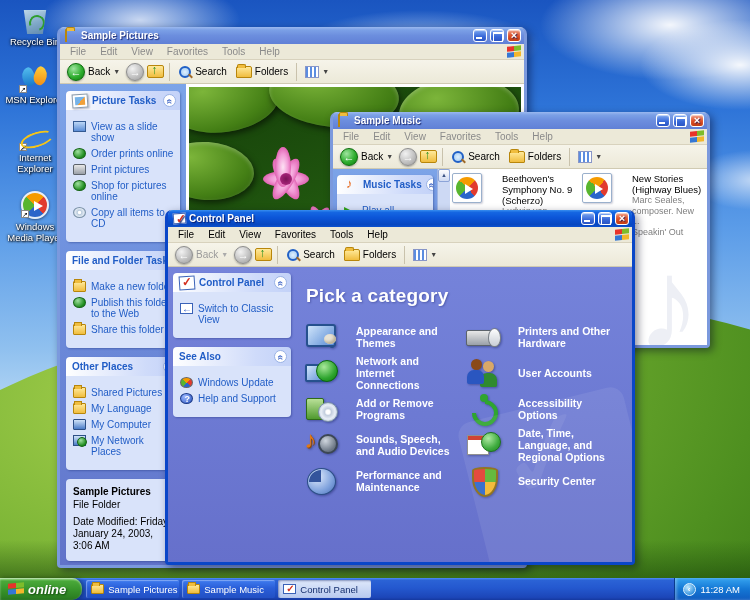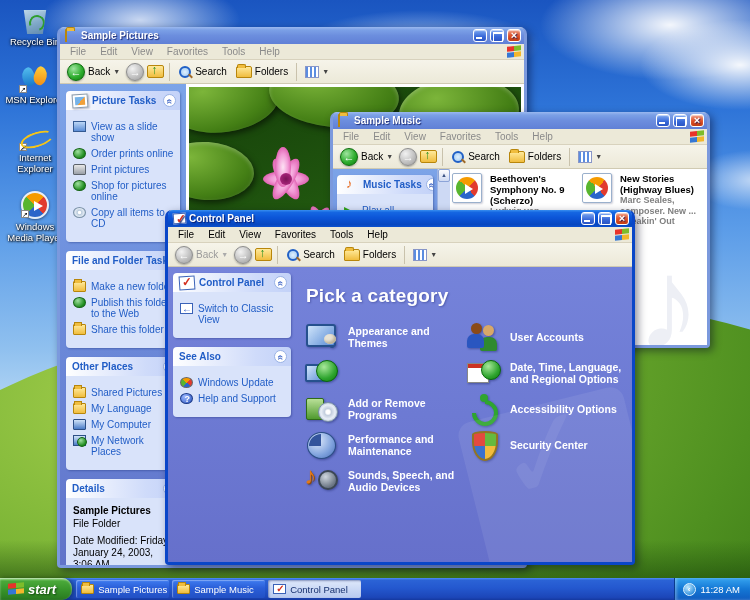--- a/index.html
+++ b/index.html
@@ -162,41 +162,41 @@
   .fl-center { position:absolute; width:12px; height:12px; border-radius:50%; background:radial-gradient(circle,#7a1257,#b82a86); }
 
   
   #win-music { left:330px; top:112px; width:380px; height:236px; z-index:20; }
   #win-music .taskpane { width:104px; padding:6px 4px; }
   .pane-scroll { width:13px; flex:none; background:#cdd9f4; border-left:1px solid #9fb4e2; display:flex; flex-direction:column; justify-content:space-between; }
   .scroll-btn { height:13px; background:linear-gradient(180deg,#fdfdfd,#cfdaf2); border:1px solid #8ca4d8; border-radius:2px;
     font-size:6px; color:#3c5383; text-align:center; line-height:11px; }
   #win-music .content { flex:1; background:#fff; position:relative; padding:4px 2px; overflow:hidden; }
   .song-row { display:flex; gap:8px; }
-  .song { display:flex; gap:8px; width:122px;font-weight:bold; }
+  .song { display:flex; gap:20px; width:122px; }
   .wmp-ic { width:30px; height:30px; flex:none; position:relative; background:#fff; border:1px solid #9ab0cc; border-radius:2px;
     box-shadow:1px 1px 2px rgba(0,0,60,.2); }
   .wmp-ic::before { content:""; position:absolute; left:3px; top:3px; width:22px; height:22px; border-radius:50%;
     background:conic-gradient(from -45deg,#f59b00 0 25%,#e13b2f 0 50%,#2b65c9 0 75%,#58b52f 0); }
   .wmp-ic::after { content:""; position:absolute; left:12px; top:10px;
     border-left:8px solid #fff; border-top:5px solid transparent; border-bottom:5px solid transparent; }
   .song-title { font-size:9.5px; line-height:11px; color:#000; }
   .song-sub { font-size:9px; line-height:10.5px; color:#808080; }
   .music-watermark { position:absolute; right:6px; bottom:-34px; font-size:130px; color:#edeff5; pointer-events:none; }
 
   
   #win-cp { left:165px; top:210px; width:470px; height:355px; z-index:30; }
   #win-cp .client { background:linear-gradient(180deg,#7583da 0%,#6d7ad3 50%,#6670cb 100%); position:relative; }
   #win-cp .cp-side { width:128px; flex:none; padding:6px 5px; }
   #win-cp .cp-main { flex:1; padding:16px 4px 0 8px; position:relative; }
   .cp-heading { font-size:19px; font-weight:bold; color:#fff; letter-spacing:.2px; margin:2px 0 12px 2px;
     text-shadow:1px 1px 2px rgba(20,30,100,.35); }
   .cat-cols { display:flex; }
   .cat-col { width:50%; }
-  .cat { display:flex; align-items:center; gap:8px; height:35px; margin:0 6px 1px 0; border-radius:4px; }
+  .cat { display:flex; align-items:center; gap:16px; height:35px; margin:0 6px 1px 0; border-radius:4px; }
   .cat-label { font-size:10.5px; font-weight:bold; color:#fff; line-height:12px; max-width:120px; }
   .cicon { width:36px; height:30px; flex:none; position:relative; filter:drop-shadow(1px 1px 1px rgba(10,20,80,.4)); }
   .cp-watermark { position:absolute; right:-14px; bottom:-30px; width:170px; height:190px; border-radius:14px;
     background:rgba(255,255,255,.08); transform:rotate(-14deg); pointer-events:none; }
   .cp-watermark::before { content:"\2713"; position:absolute; left:30px; top:-20px; font-size:120px; color:rgba(255,255,255,.07); }
 
   
   .i-appearance::before { content:""; position:absolute; left:2px; top:2px; width:26px; height:19px; border-radius:3px;
     border:2px solid #26518e; background:linear-gradient(135deg,#cfe4fa,#5b8dd6); }
   .i-appearance::after { content:""; position:absolute; left:20px; top:12px; width:12px; height:10px; border-radius:50%;
@@ -423,24 +423,20 @@
     <span>My Computer</span>
   </div>
 
   <div class="titem">
     <span class="ic i-network-places"></span>
     <span>My Network Places</span>
   </div>
 </div>
         </div>
         <div class="xp-panel">
-          <div class="xp-panel-h">
-            <span class="ptitle">Details</span>
-            <span class="chev"></span>
-          </div>
           <div class="details-b">
             <div class="dname">Sample Pictures</div>
             <div>File Folder</div>
             <div class="dmod">Date Modified: Friday, January 24, 2003, 3:06 AM</div>
           </div>
         </div>
       </aside>
       <div class="content">
         <div class="pond">
           <span class="pad" style="left:-20px; top:-15px; width:110px; height:60px; transform:rotate(-8deg);"></span>
@@ -650,69 +646,74 @@
         <h1 class="cp-heading">Pick a category</h1>
         <div class="cat-cols">
           <div class="cat-col">
   <div class="cat">
     <span class="cicon i-appearance"></span>
     <span class="cat-label">Appearance and Themes</span>
   </div>
 
   <div class="cat">
     <span class="cicon i-network"></span>
+    <span class="cat-label">Network and Internet Connections</span>
   </div>
 
   <div class="cat">
     <span class="cicon i-programs"></span>
     <span class="cat-label">Add or Remove Programs</span>
   </div>
 
   <div class="cat">
+    <span class="cicon i-sounds"></span>
+    <span class="cat-label">Sounds, Speech, and Audio Devices</span>
+  </div>
+
+  <div class="cat">
     <span class="cicon i-performance"></span>
     <span class="cat-label">Performance and Maintenance</span>
   </div>
-
-  <div class="cat">
-    <span class="cicon i-sounds"></span>
-    <span class="cat-label">Sounds, Speech, and Audio Devices</span>
-  </div>
 </div>
           <div class="cat-col">
+  <div class="cat">
+    <span class="cicon i-printers"></span>
+    <span class="cat-label">Printers and Other Hardware</span>
+  </div>
 
   <div class="cat">
     <span class="cicon i-users"></span>
     <span class="cat-label">User Accounts</span>
   </div>
 
   <div class="cat">
+    <span class="cicon i-accessibility"></span>
+    <span class="cat-label">Accessibility Options</span>
+  </div>
+
+  <div class="cat">
     <span class="cicon i-datetime"></span>
     <span class="cat-label">Date, Time, Language, and Regional Options</span>
-  </div>
-
-  <div class="cat">
-    <span class="cicon i-accessibility"></span>
-    <span class="cat-label">Accessibility Options</span>
   </div>
 
   <div class="cat">
     <span class="cicon i-security"></span>
     <span class="cat-label">Security Center</span>
   </div>
 </div>
         </div>
       </div>
       <div class="cp-watermark"></div>
     </div>
   </section>
 
   <div id="taskbar">
     <div id="start-btn">
       <span class="xpflag"></span>
-      <span>start</span>
+      <span>online</span>
     </div>
     <div id="task-buttons">
   <div class="taskbtn">
     <span class="ic i-folder"></span>
     <span>Sample Pictures</span>
   </div>
 
   <div class="taskbtn">
     <span class="ic i-folder"></span>
     <span>Sample Music</span>

